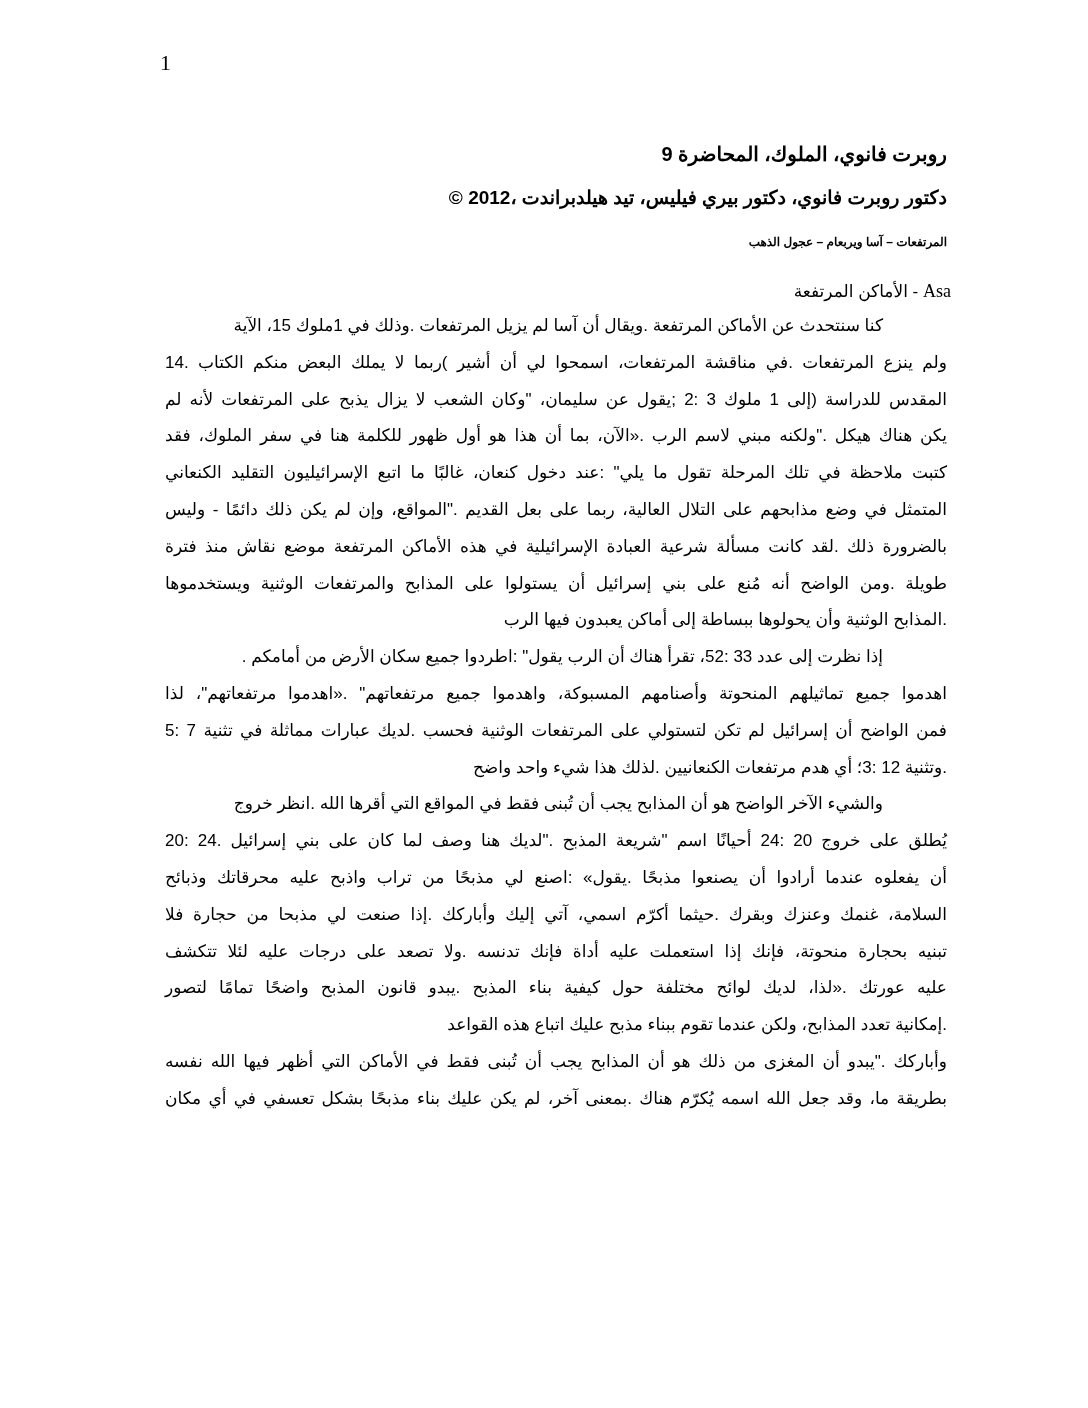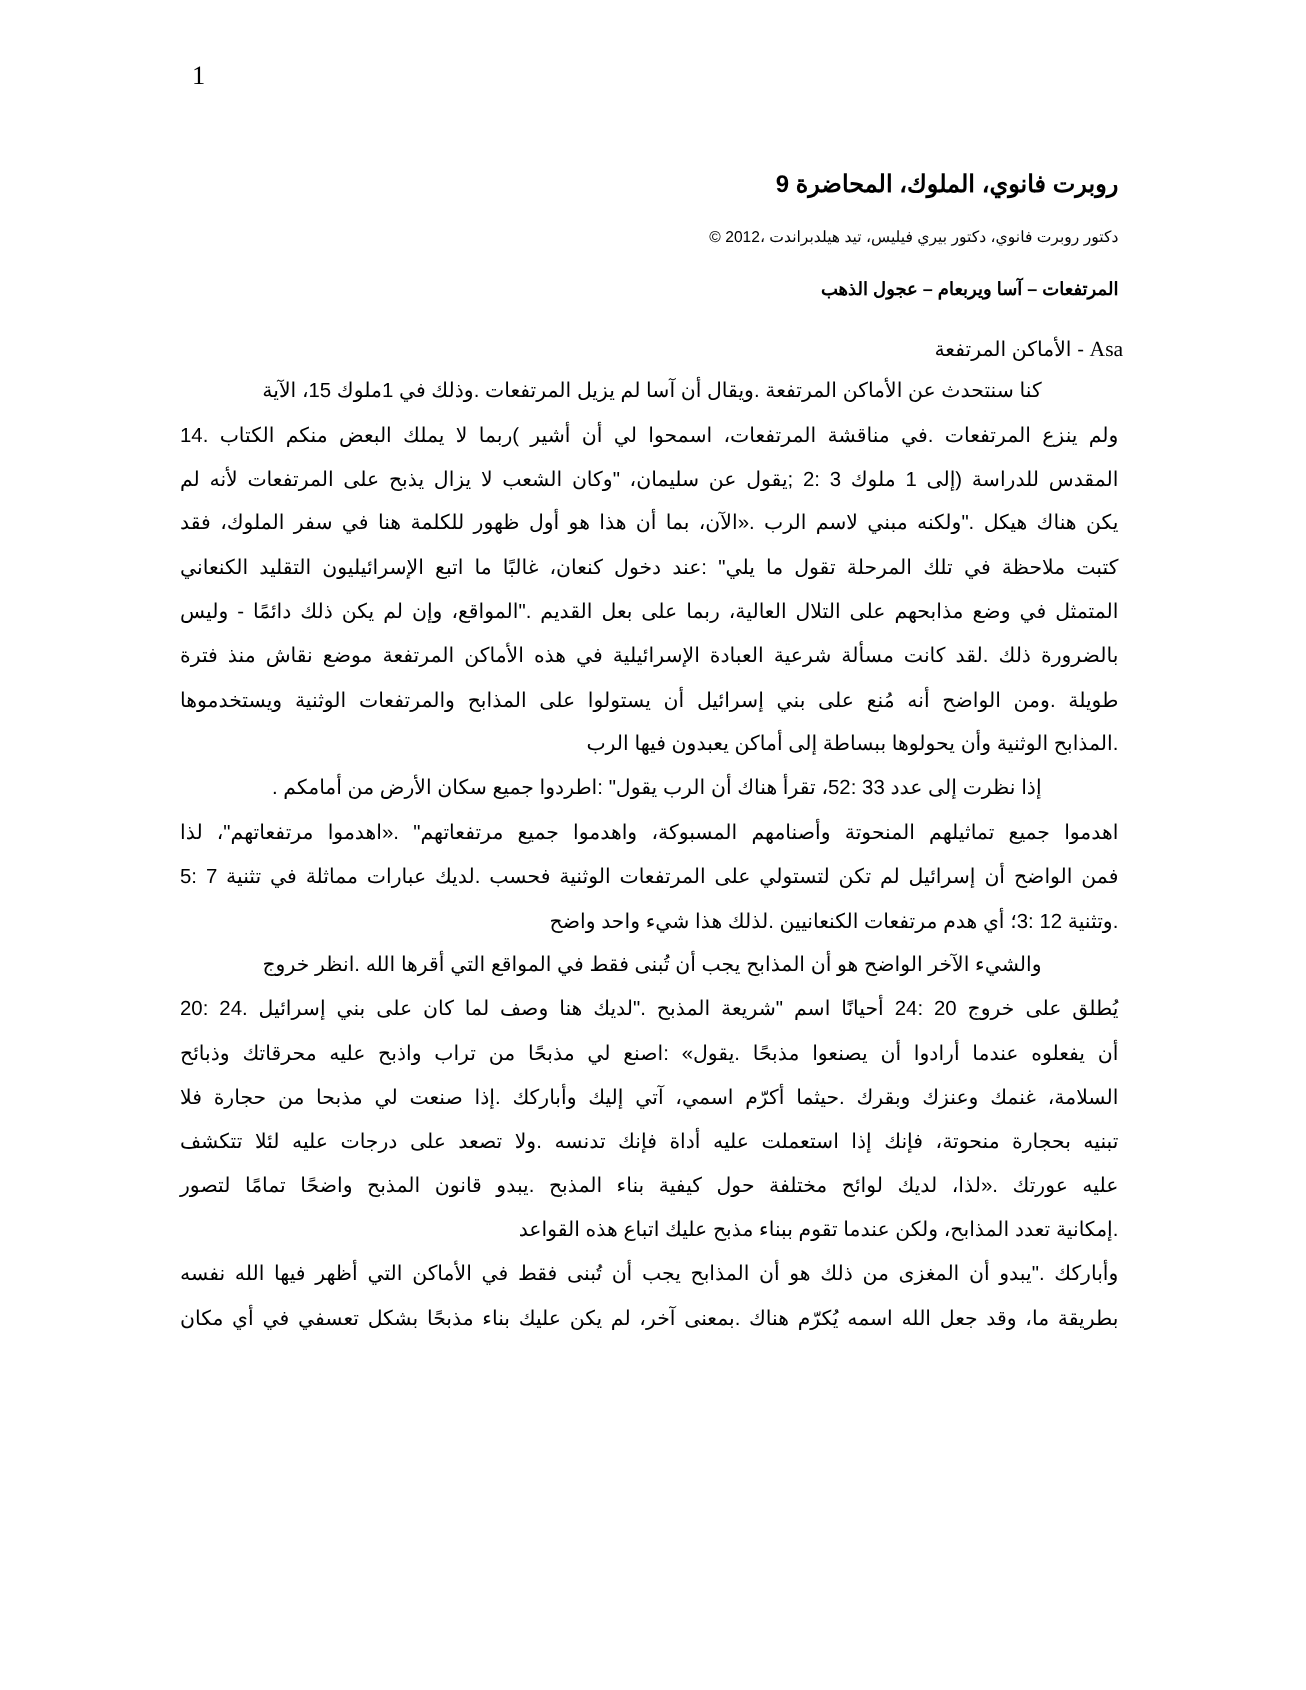--- a/index.html
+++ b/index.html
@@ -2,32 +2,32 @@
 <html><head>
   <meta charset="utf-8">
   <style>
     html, body { margin: 0; padding: 0; background: #ffffff; }
     body { width: 1088px; height: 1408px; position: relative; overflow: hidden; color: #000; }
     .page-number {
       position: absolute; left: 160px; top: 50px;
       font-family: "Liberation Serif", serif; font-size: 22px;
     }
     .doc {
-      position: absolute; left: 150px; top: 120px; width: 782px;
+      position: absolute; left: 165px; top: 120px; width: 782px;
       direction: rtl; text-align: right;
       font-family: "Liberation Sans", sans-serif;
     }
     .title {
       font-weight: bold; font-size: 20px; margin: 10px 0 0 0; height: 48px; line-height: 48px;
     }
     .authors {
-      font-weight: normal; font-size: 13px; margin: 0; height: 40px; line-height: 40px;
+      font-weight: bold; font-size: 19px; margin: 0; height: 40px; line-height: 40px;
     }
     .subtitle {
-      font-weight: bold; font-size: 15px; margin: 0; height: 48px; line-height: 48px;
+      font-weight: bold; font-size: 12px; margin: 0; height: 48px; line-height: 48px;
     }
     .section-heading {
       font-size: 17px; margin: 0; height: 42px; line-height: 50px; padding-right: 0;
     }
     .section-heading .latin { font-family: "Liberation Serif", serif; font-size: 18px; }
     .paragraph { margin: 0; }
     .line {
       display: block; height: 36.8px; line-height: 36.8px; font-size: 17px;
       white-space: nowrap; text-align: justify; text-align-last: justify;
     }

